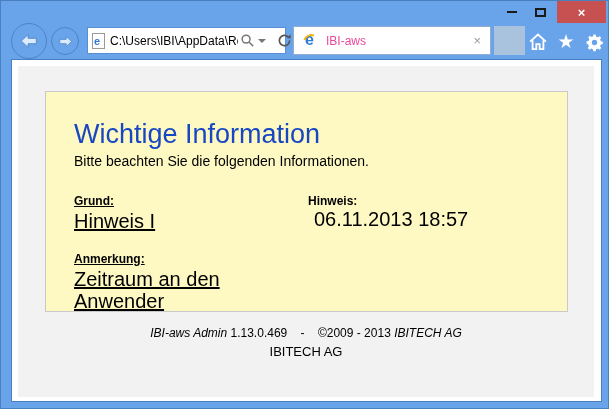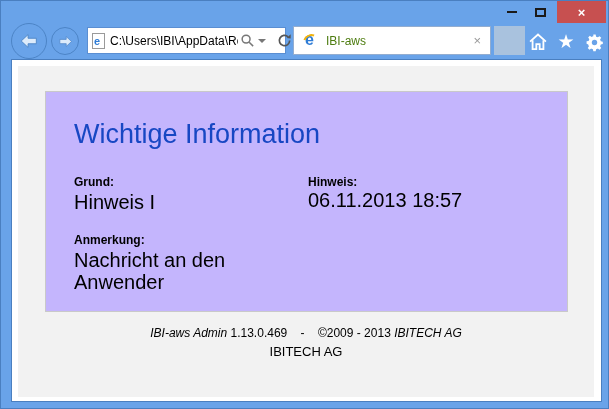--- a/index.html
+++ b/index.html
@@ -25,38 +25,38 @@
   .addr-favicon span{position:absolute;left:1px;top:1px;font-size:11px;font-weight:bold;color:#2e7cd6;line-height:12px;}
   .addr-url{font-size:12px;color:#000;white-space:nowrap;overflow:hidden;width:128px;flex:0 0 auto;}
   .addr-search{display:flex;align-items:center;margin-left:2px;}
   .caret-down{width:0;height:0;border-left:4px solid transparent;border-right:4px solid transparent;border-top:4px solid #777;margin-left:3px;}
   .addr-sep{width:1px;height:21px;background:#d5dfec;margin:0 5px 0 6px;}
 
   .tab{position:absolute;left:292px;top:25px;width:198px;height:29px;background:#fff;border:1px solid #93add0;display:flex;align-items:center;}
   .tab-favicon{position:relative;margin:0 7px 0 9px;width:16px;height:16px;flex:0 0 auto;}
   .tab-favicon .e{position:absolute;left:2px;top:-2px;font-size:16px;font-weight:bold;color:#2e7cd6;}
   .tab-favicon::after{content:"";position:absolute;left:0px;top:1px;width:13px;height:13px;border:2px solid transparent;border-top-color:#f0b310;border-radius:50%;transform:rotate(-25deg);}
-  .tab-title{font-size:12px;color:#4d7c0f;flex:1 1 auto;}
+  .tab-title{font-size:12px;color:#ec4899;flex:1 1 auto;}
   .tab-close{font-size:13px;color:#999;margin-right:9px;cursor:default;}
 
   .newtab{position:absolute;left:493px;top:25px;width:31px;height:29px;background:#a9c2de;}
   .tb-icon{position:absolute;top:30px;width:22px;height:22px;display:flex;align-items:center;justify-content:center;}
   .ic-home{left:526px;}
   .ic-star{left:554px;color:#fff;font-size:19px;line-height:22px;}
   .ic-gear{left:582px;}
 
   
   .viewport{position:absolute;left:10px;top:58px;width:591px;height:343px;background:#fff;border:1px solid #4a7fc0;border-width:1px;}
   .page{position:absolute;left:6px;top:6px;right:7px;bottom:4px;background:#f2f2f2;}
 
-  .card{position:absolute;left:27px;top:25px;width:523px;height:221px;background:#c4b5fd;border:1px solid #c9c9c9;padding:27px 20px 0 28px;}
+  .card{position:absolute;left:27px;top:25px;width:523px;height:221px;background:#fef9c3;border:1px solid #c9c9c9;padding:27px 20px 0 28px;}
   .heading{font-size:27px;color:#1747c3;line-height:1.15;}
   .subtitle{font-size:14px;color:#000;margin-top:3px;}
   .fields{display:flex;margin-top:25px;}
-  .col-left{width:234px;flex:0 0 auto;}
+  .col-left{width:234px;flex:0 0 auto;text-decoration:underline;}
   .col-right{flex:1 1 auto;}
   .f-label{font-size:12px;font-weight:bold;color:#000;}
   .f-value{font-size:20px;color:#000;margin-top:2px;line-height:22px;}
   .f-block2{margin-top:20px;}
 
   .footer{position:absolute;left:0;right:0;top:260px;text-align:center;color:#000000;}
   .footer-line1{font-size:12px;}
   .footer-line1 .it{font-style:italic;}
   .footer-line1 .dash{margin:0 10px;}
   .footer-line2{font-size:13px;margin-top:4px;}
@@ -134,36 +134,37 @@
       <path fill="#fff" d="M10.5 2h3l.5 2.6c.8.2 1.5.5 2.2.9l2.2-1.5 2.1 2.1-1.5 2.2c.4.7.7 1.4.9 2.2l2.6.5v3l-2.6.5c-.2.8-.5 1.5-.9 2.2l1.5 2.2-2.1 2.1-2.2-1.5c-.7.4-1.4.7-2.2.9l-.5 2.6h-3l-.5-2.6c-.8-.2-1.5-.5-2.2-.9l-2.2 1.5-2.1-2.1 1.5-2.2c-.4-.7-.7-1.4-.9-2.2L2 13.5v-3l2.6-.5c.2-.8.5-1.5.9-2.2L4 5.6 6.1 3.5l2.2 1.5c.7-.4 1.4-.7 2.2-.9z"></path>
       <circle cx="12" cy="12" r="3.4" fill="#69a3e9"></circle>
     </svg>
   </div>
 
   <div class="viewport">
     <div class="page">
 
       <div class="card">
         <div class="heading">Wichtige Information</div>
+        <div class="subtitle">Bitte beachten Sie die folgenden Informationen.</div>
 
         <div class="fields">
           <div class="col-left">
             <div>
               <div class="f-label">Grund:</div>
               <div class="f-value">Hinweis I</div>
             </div>
             <div class="f-block2">
               <div class="f-label">Anmerkung:</div>
-              <div class="f-value">Nachricht an den Anwender</div>
+              <div class="f-value">Zeitraum an den Anwender</div>
             </div>
           </div>
           <div class="col-right">
             <div>
               <div class="f-label">Hinweis:</div>
-              <div class="f-value" style="margin-top:0;">06.11.2013 18:57</div>
+              <div class="f-value" style="margin-top:0;margin-left:6px;">06.11.2013 18:57</div>
             </div>
           </div>
         </div>
       </div>
 
       <div class="footer">
         <div class="footer-line1">
           <span class="it">IBI-aws Admin</span>
           <span>1.13.0.469</span>
           <span class="dash">-</span>

